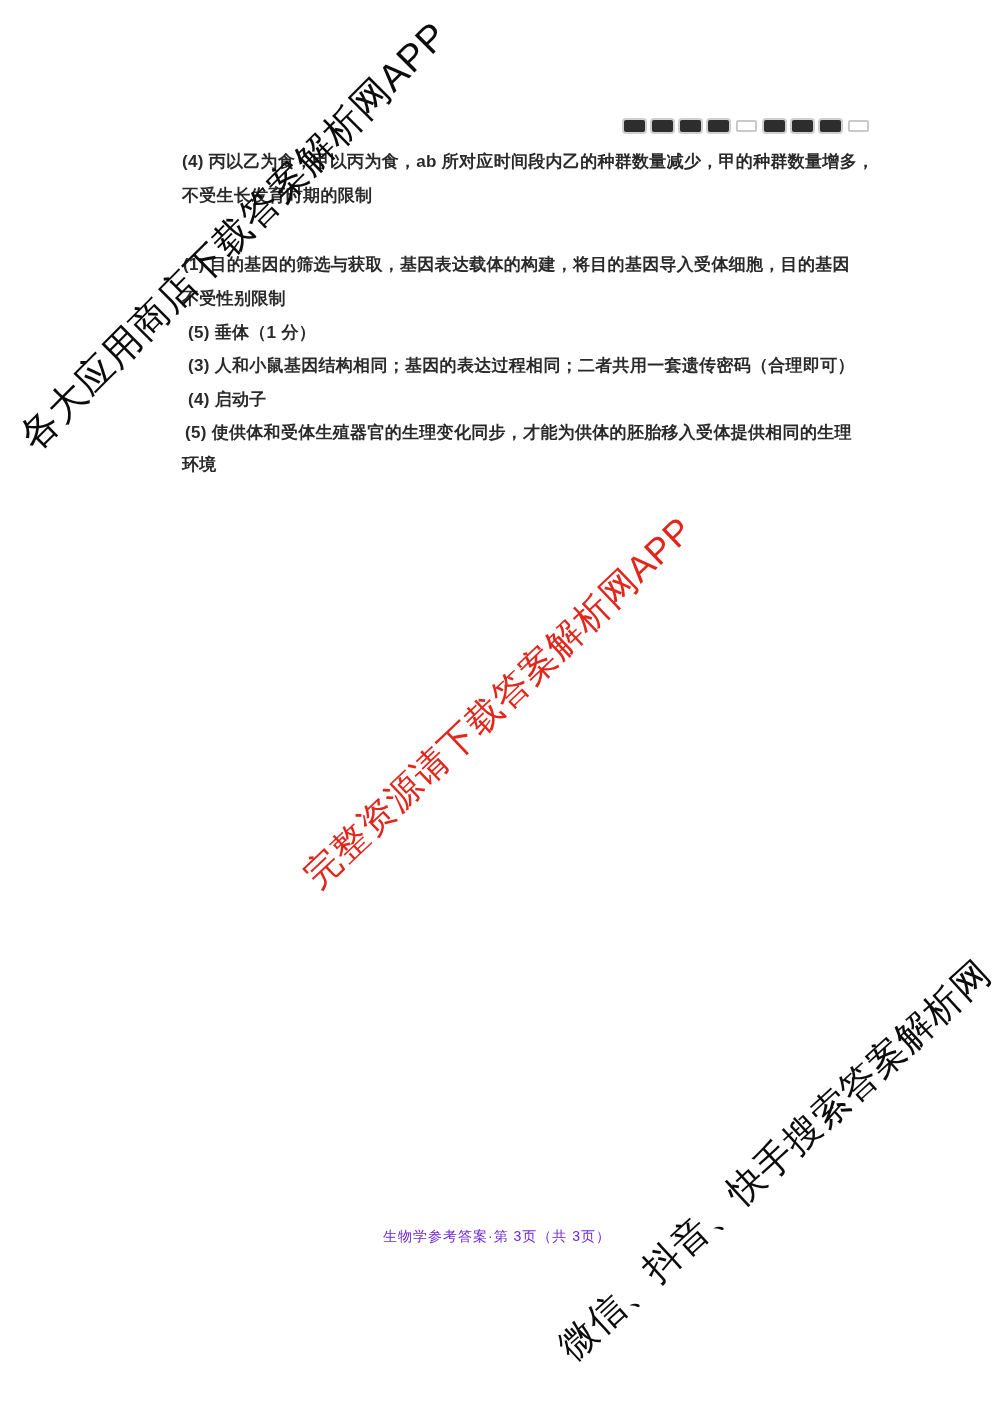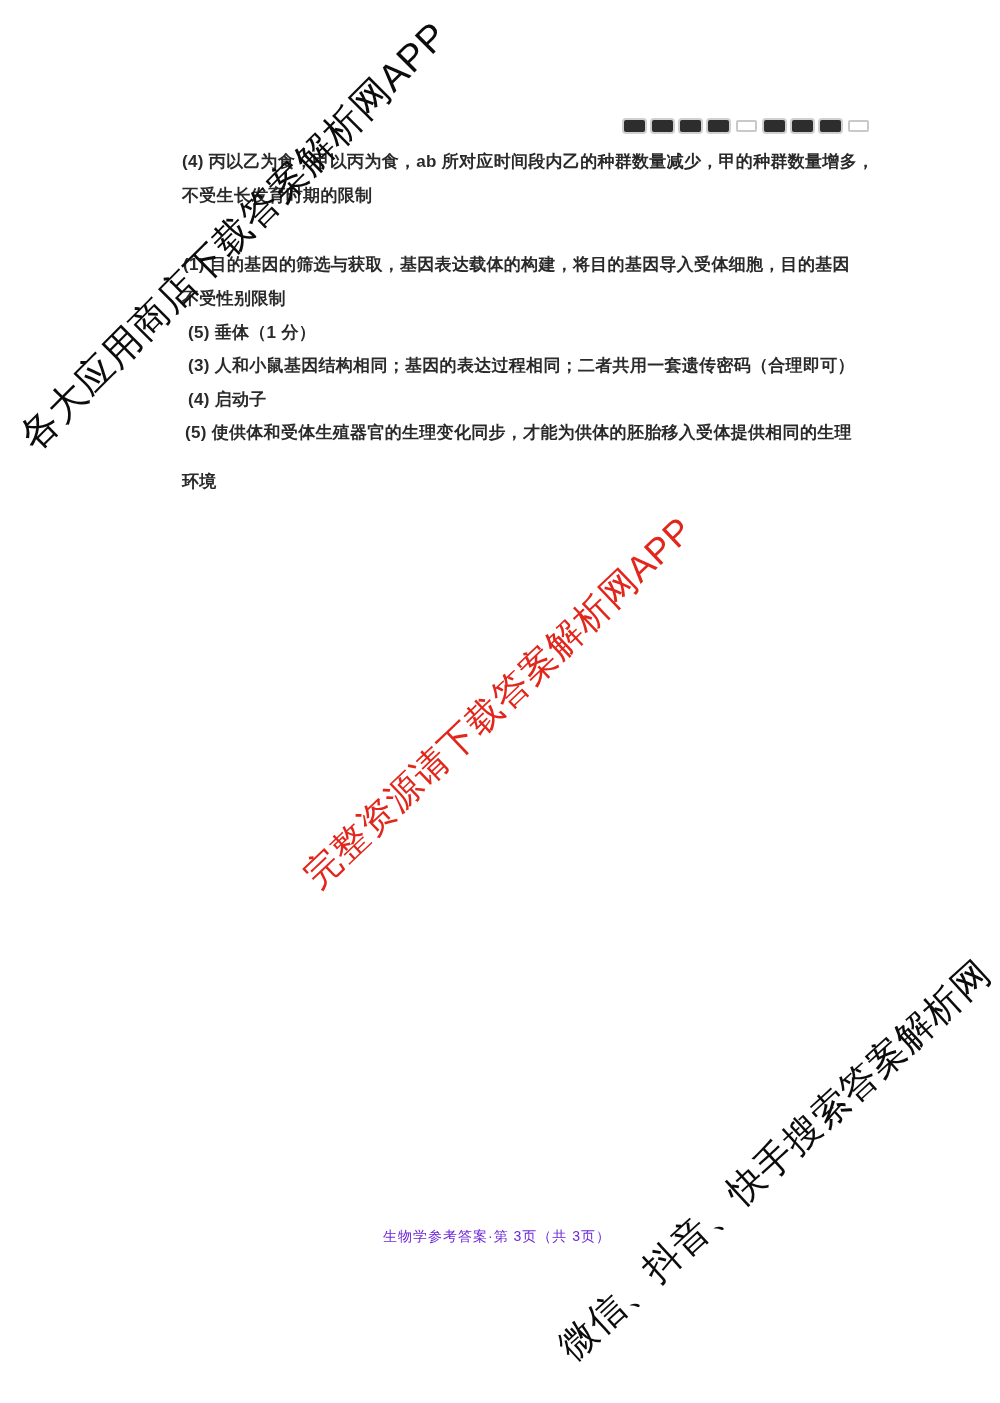--- a/index.html
+++ b/index.html
@@ -108,21 +108,21 @@
     </div>
 
   <div class="line" style="left:182px;top:150px;">(4) 丙以乙为食，甲以丙为食，ab 所对应时间段内乙的种群数量减少，甲的种群数量增多，</div>
   <div class="line" style="left:182px;top:184px;">不受生长发育时期的限制</div>
   <div class="line" style="left:183px;top:253px;">(1) 目的基因的筛选与获取，基因表达载体的构建，将目的基因导入受体细胞，目的基因</div>
   <div class="line" style="left:182px;top:287px;">不受性别限制</div>
   <div class="line" style="left:188px;top:321px;">(5) 垂体（1 分）</div>
   <div class="line" style="left:188px;top:354px;">(3) 人和小鼠基因结构相同；基因的表达过程相同；二者共用一套遗传密码（合理即可）</div>
   <div class="line" style="left:188px;top:388px;">(4) 启动子</div>
   <div class="line" style="left:185px;top:421px;">(5) 使供体和受体生殖器官的生理变化同步，才能为供体的胚胎移入受体提供相同的生理</div>
-  <div class="line" style="left:182px;top:453px;margin-top:17px;">环境</div>
+  <div class="line" style="left:182px;top:453px;">环境</div>
 
   <div class="wm wm-black wm-top-left">各大应用商店下载答案解析网APP</div>
   <div class="wm wm-center-red" style="color: rgb(227, 38, 27);">完整资源请下载答案解析网APP</div>
   <div class="wm wm-black wm-bottom-right">微信、抖音、快手搜索答案解析网</div>
 
   <div class="footer">生物学参考答案·第 3页（共 3页）</div>
 
 </div>
 
 </body></html>

